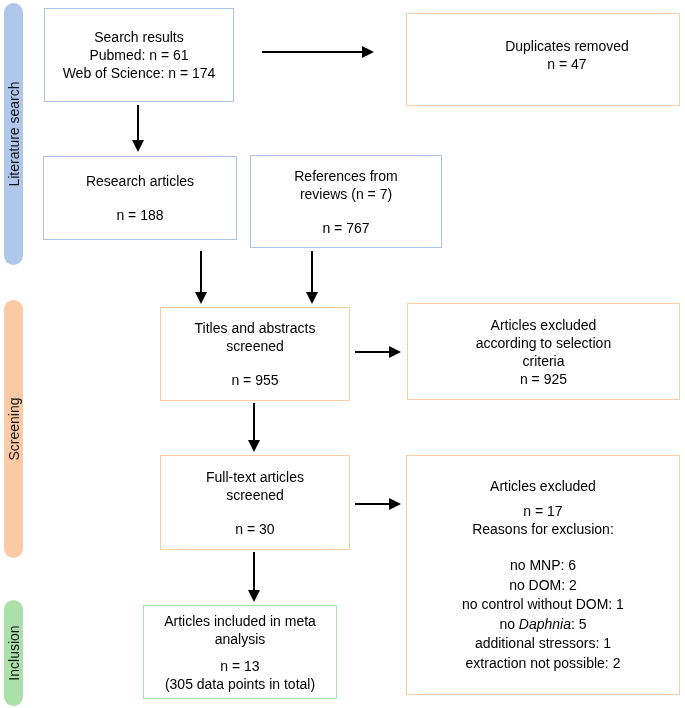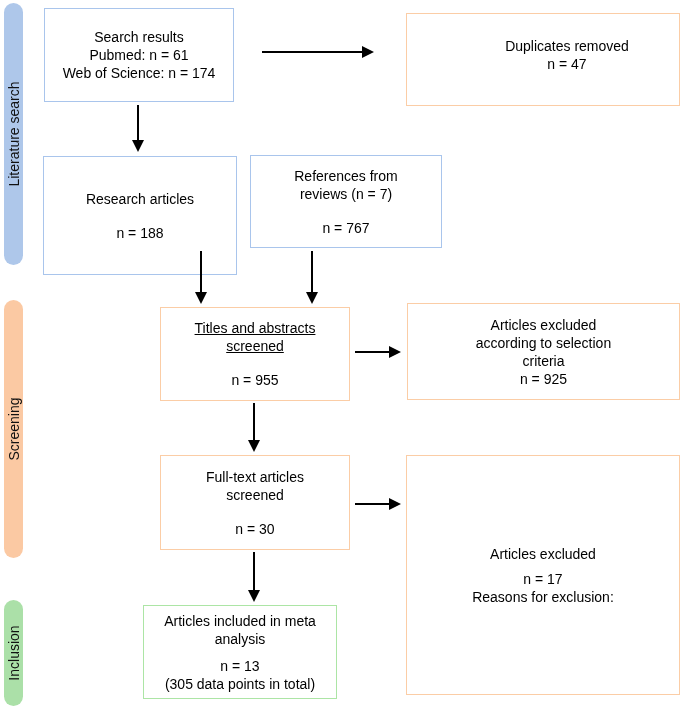--- a/index.html
+++ b/index.html
@@ -24,31 +24,31 @@
     position:absolute; box-sizing:border-box; background:#fff;
     display:flex; flex-direction:column; align-items:center; justify-content:center;
     text-align:center;
   }
   .box.blue   { border:1.5px solid #a9c5ec; }
   .box.orange { border:1.5px solid #fbcda6; }
   .box.green  { border:1.5px solid #ace5a5; }
 
   .box-search   { left:44px;  top:8px;   width:190px; height:94px; }
   .box-dup      { left:406px; top:13px;  width:274px; height:93px; padding-bottom:10px;padding-left:48px; }
-  .box-research { left:43px;  top:156px; width:194px; height:119px; }
+  .box-research { left:43px;  top:156px; width:194px; height:84px; }
   .box-refs     { left:250px; top:155px; width:192px; height:93px;text-align:center; }
   .box-titles   { left:160px; top:307px; width:190px; height:94px; }
   .box-exclsel  { left:407px; top:303px; width:273px; height:97px; }
   .box-fulltext { left:160px; top:455px; width:190px; height:95px; }
   .box-exclfull { left:406px; top:455px; width:274px; height:240px; }
   .box-included { left:143px; top:605px; width:194px; height:94px; }
 
   .count { margin-top:16px; }
   .box-refs .title     { max-width:130px; }
-  .box-titles .title   { max-width:142px;text-decoration:underline; }
+  .box-titles .title   { max-width:142px; }
   .box-fulltext .title { max-width:122px; }
   .box-included .title { max-width:174px; }
   .count2 { margin-top:9px; }
 
   .xl-count   { margin-top:7px; }
   .xl-heading { }
   .xl-reasons { margin-top:18px; line-height:19.5px; }
 
   
   .arrow-v { position:absolute; width:12px; }
@@ -119,20 +119,28 @@
 
   <div class="box orange box-fulltext">
     <div class="title">Full-text articles screened</div>
     <div class="count">n = 30</div>
   </div>
 
   <div class="box orange box-exclfull">
     <div>Articles excluded</div>
     <div class="xl-count">n = 17</div>
     <div class="xl-heading">Reasons for exclusion:</div>
+    <div class="xl-reasons">
+      <div>no MNP: 6</div>
+      <div>no DOM: 2</div>
+      <div>no control without DOM: 1</div>
+      <div><span>no </span><i>Daphnia</i><span>: 5</span></div>
+      <div>additional stressors: 1</div>
+      <div>extraction not possible: 2</div>
+    </div>
   </div>
 
   <div class="box green box-included">
     <div class="title">Articles included in meta analysis</div>
     <div class="count2">n = 13</div>
     <div>(305 data points in total)</div>
   </div>
 
   <div class="arrow-h a1">
     <div class="shaft"></div>

